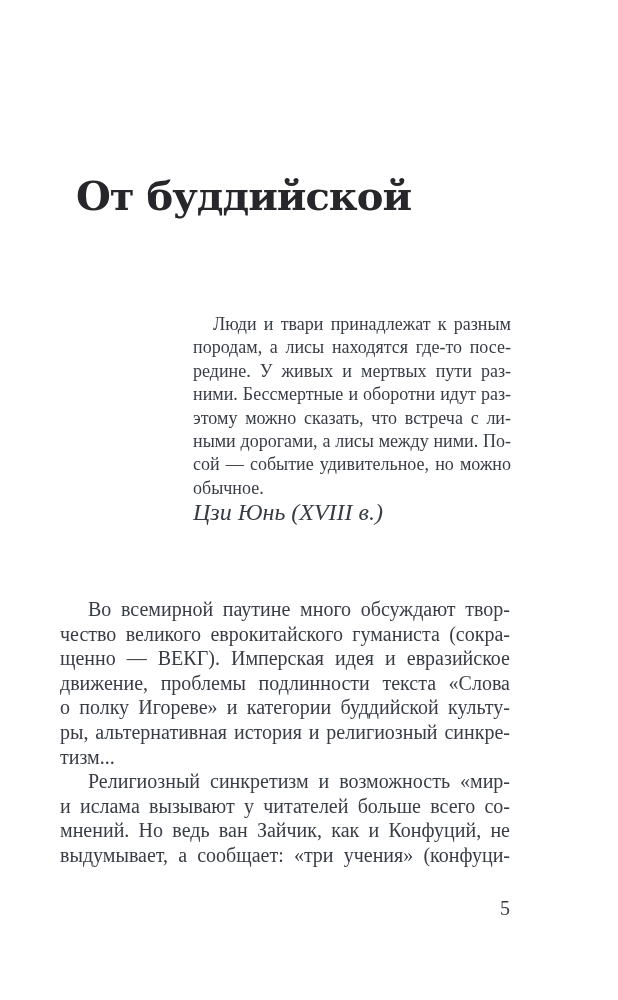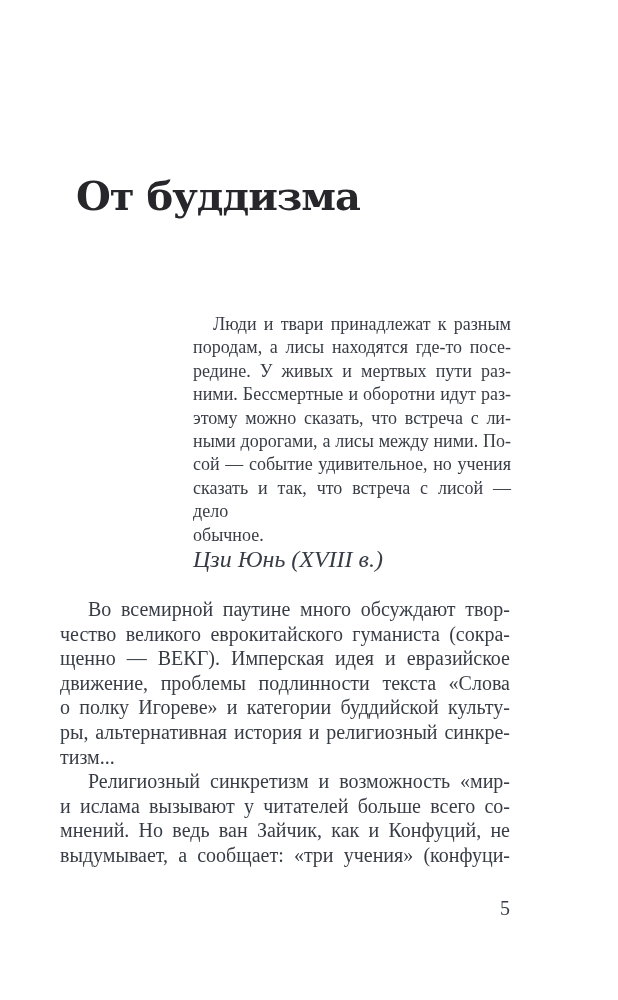--- a/index.html
+++ b/index.html
@@ -67,31 +67,30 @@
     width: 450px;
     text-align: right;
     font-size: 20px;
   }
 </style>
 </head>
 <body>
 
 <div class="page">
 
-  <h1 class="heading">От буддизма</h1>
+  <h1 class="heading">От буддийской</h1>
 
   <div class="epigraph">
     <div class="jline e-indent">Люди и твари принадлежат к разным</div>
     <div class="jline">породам, а лисы находятся где-то посе-</div>
     <div class="jline">редине. У живых и мертвых пути раз-</div>
     <div class="jline">ними. Бессмертные и оборотни идут раз-</div>
     <div class="jline">этому можно сказать, что встреча с ли-</div>
     <div class="jline">ными дорогами, а лисы между ними. По-</div>
-    <div class="jline">сой — событие удивительное, но учения</div>
-    <div class="jline">сказать и так, что встреча с лисой — дело</div>
+    <div class="jline">сой — событие удивительное, но можно</div>
     <div class="lastline">обычное.</div>
     <div class="attribution">Цзи Юнь (XVIII в.)</div>
   </div>
 
   <div class="body-text">
     <div class="paragraph">
       <div class="jline b-indent">Во всемирной паутине много обсуждают твор-</div>
       <div class="jline">чество великого еврокитайского гуманиста (сокра-</div>
       <div class="jline">щенно — ВЕКГ). Имперская идея и евразийское</div>
       <div class="jline">движение, проблемы подлинности текста «Слова</div>

